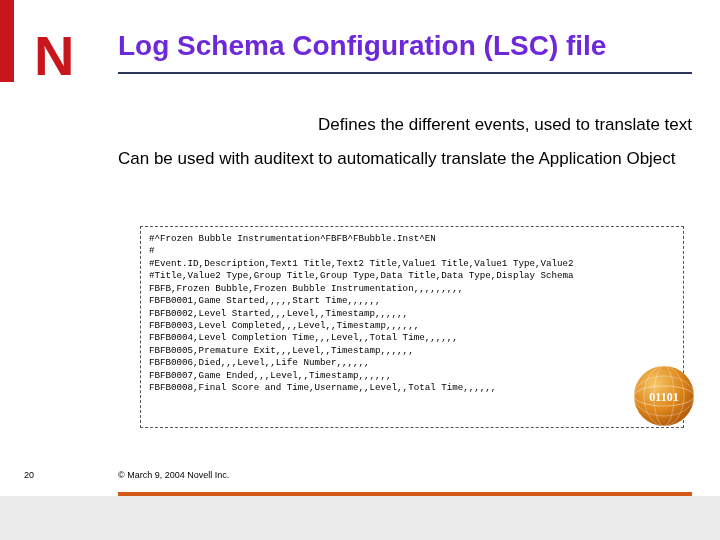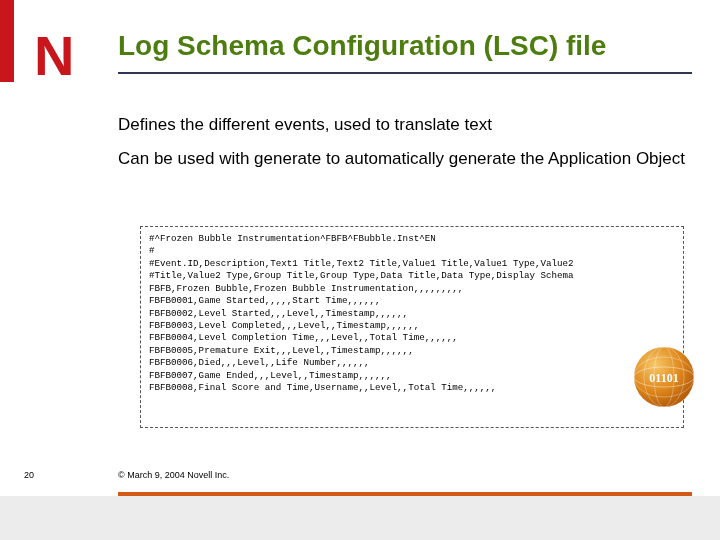--- a/index.html
+++ b/index.html
@@ -30,58 +30,58 @@
     line-height: 1;
     color: #c9161c;
     letter-spacing: -2px;
   }
   .title {
     position: absolute;
     left: 118px;
     top: 30px;
     font-size: 28px;
     font-weight: bold;
-    color: #4d7c0f;
+    color: #6d28d9;
   }
   .title-rule {
     position: absolute;
     left: 118px;
     top: 72px;
     width: 574px;
     height: 0;
     border-top: 2px solid #2c3558;
   }
   .body-text {
     position: absolute;
     left: 118px;
     right: 28px;
     color: #000;
   }
-  .p1 { top: 114px; font-size: 17px; line-height: 1.25; }
+  .p1 { top: 114px; font-size: 17px; line-height: 1.25; text-align: right; }
   .p2 { top: 148px; font-size: 17px; line-height: 1.25; }
   .code-box {
     position: absolute;
     left: 140px;
     top: 226px;
     width: 544px;
     height: 202px;
     border: 1px dashed #555;
     box-sizing: border-box;
     padding: 6px 8px;
     font-family: "Courier New", Courier, monospace;
     font-size: 9.2px;
     line-height: 1.35;
     white-space: pre;
     color: #000;
     overflow: hidden;
   }
   .sphere {
     position: absolute;
     right: 24px;
-    top: 345px;
+    top: 364px;
     width: 64px;
     height: 64px;
   }
   .sphere svg { width: 64px; height: 64px; display: block; }
   .page-num {
     position: absolute;
     left: 24px;
     top: 470px;
     font-size: 9px;
     color: #000;
@@ -114,21 +114,21 @@
 <body>
 
 <div class="red-block"></div>
 
 <div class="logo-n">N</div>
 
 <div class="title">Log Schema Configuration (LSC) file</div>
 <div class="title-rule"></div>
 
 <div class="body-text p1">Defines the different events, used to translate text</div>
-<div class="body-text p2">Can be used with generate to automatically generate the Application Object</div>
+<div class="body-text p2">Can be used with auditext to automatically translate the Application Object</div>
 
 <div class="code-box">#^Frozen Bubble Instrumentation^FBFB^FBubble.Inst^EN
 #
 #Event.ID,Description,Text1 Title,Text2 Title,Value1 Title,Value1 Type,Value2
 #Title,Value2 Type,Group Title,Group Type,Data Title,Data Type,Display Schema
 FBFB,Frozen Bubble,Frozen Bubble Instrumentation,,,,,,,,,
 FBFB0001,Game Started,,,,,Start Time,,,,,,
 FBFB0002,Level Started,,,Level,,Timestamp,,,,,,
 FBFB0003,Level Completed,,,Level,,Timestamp,,,,,,
 FBFB0004,Level Completion Time,,,Level,,Total Time,,,,,,

